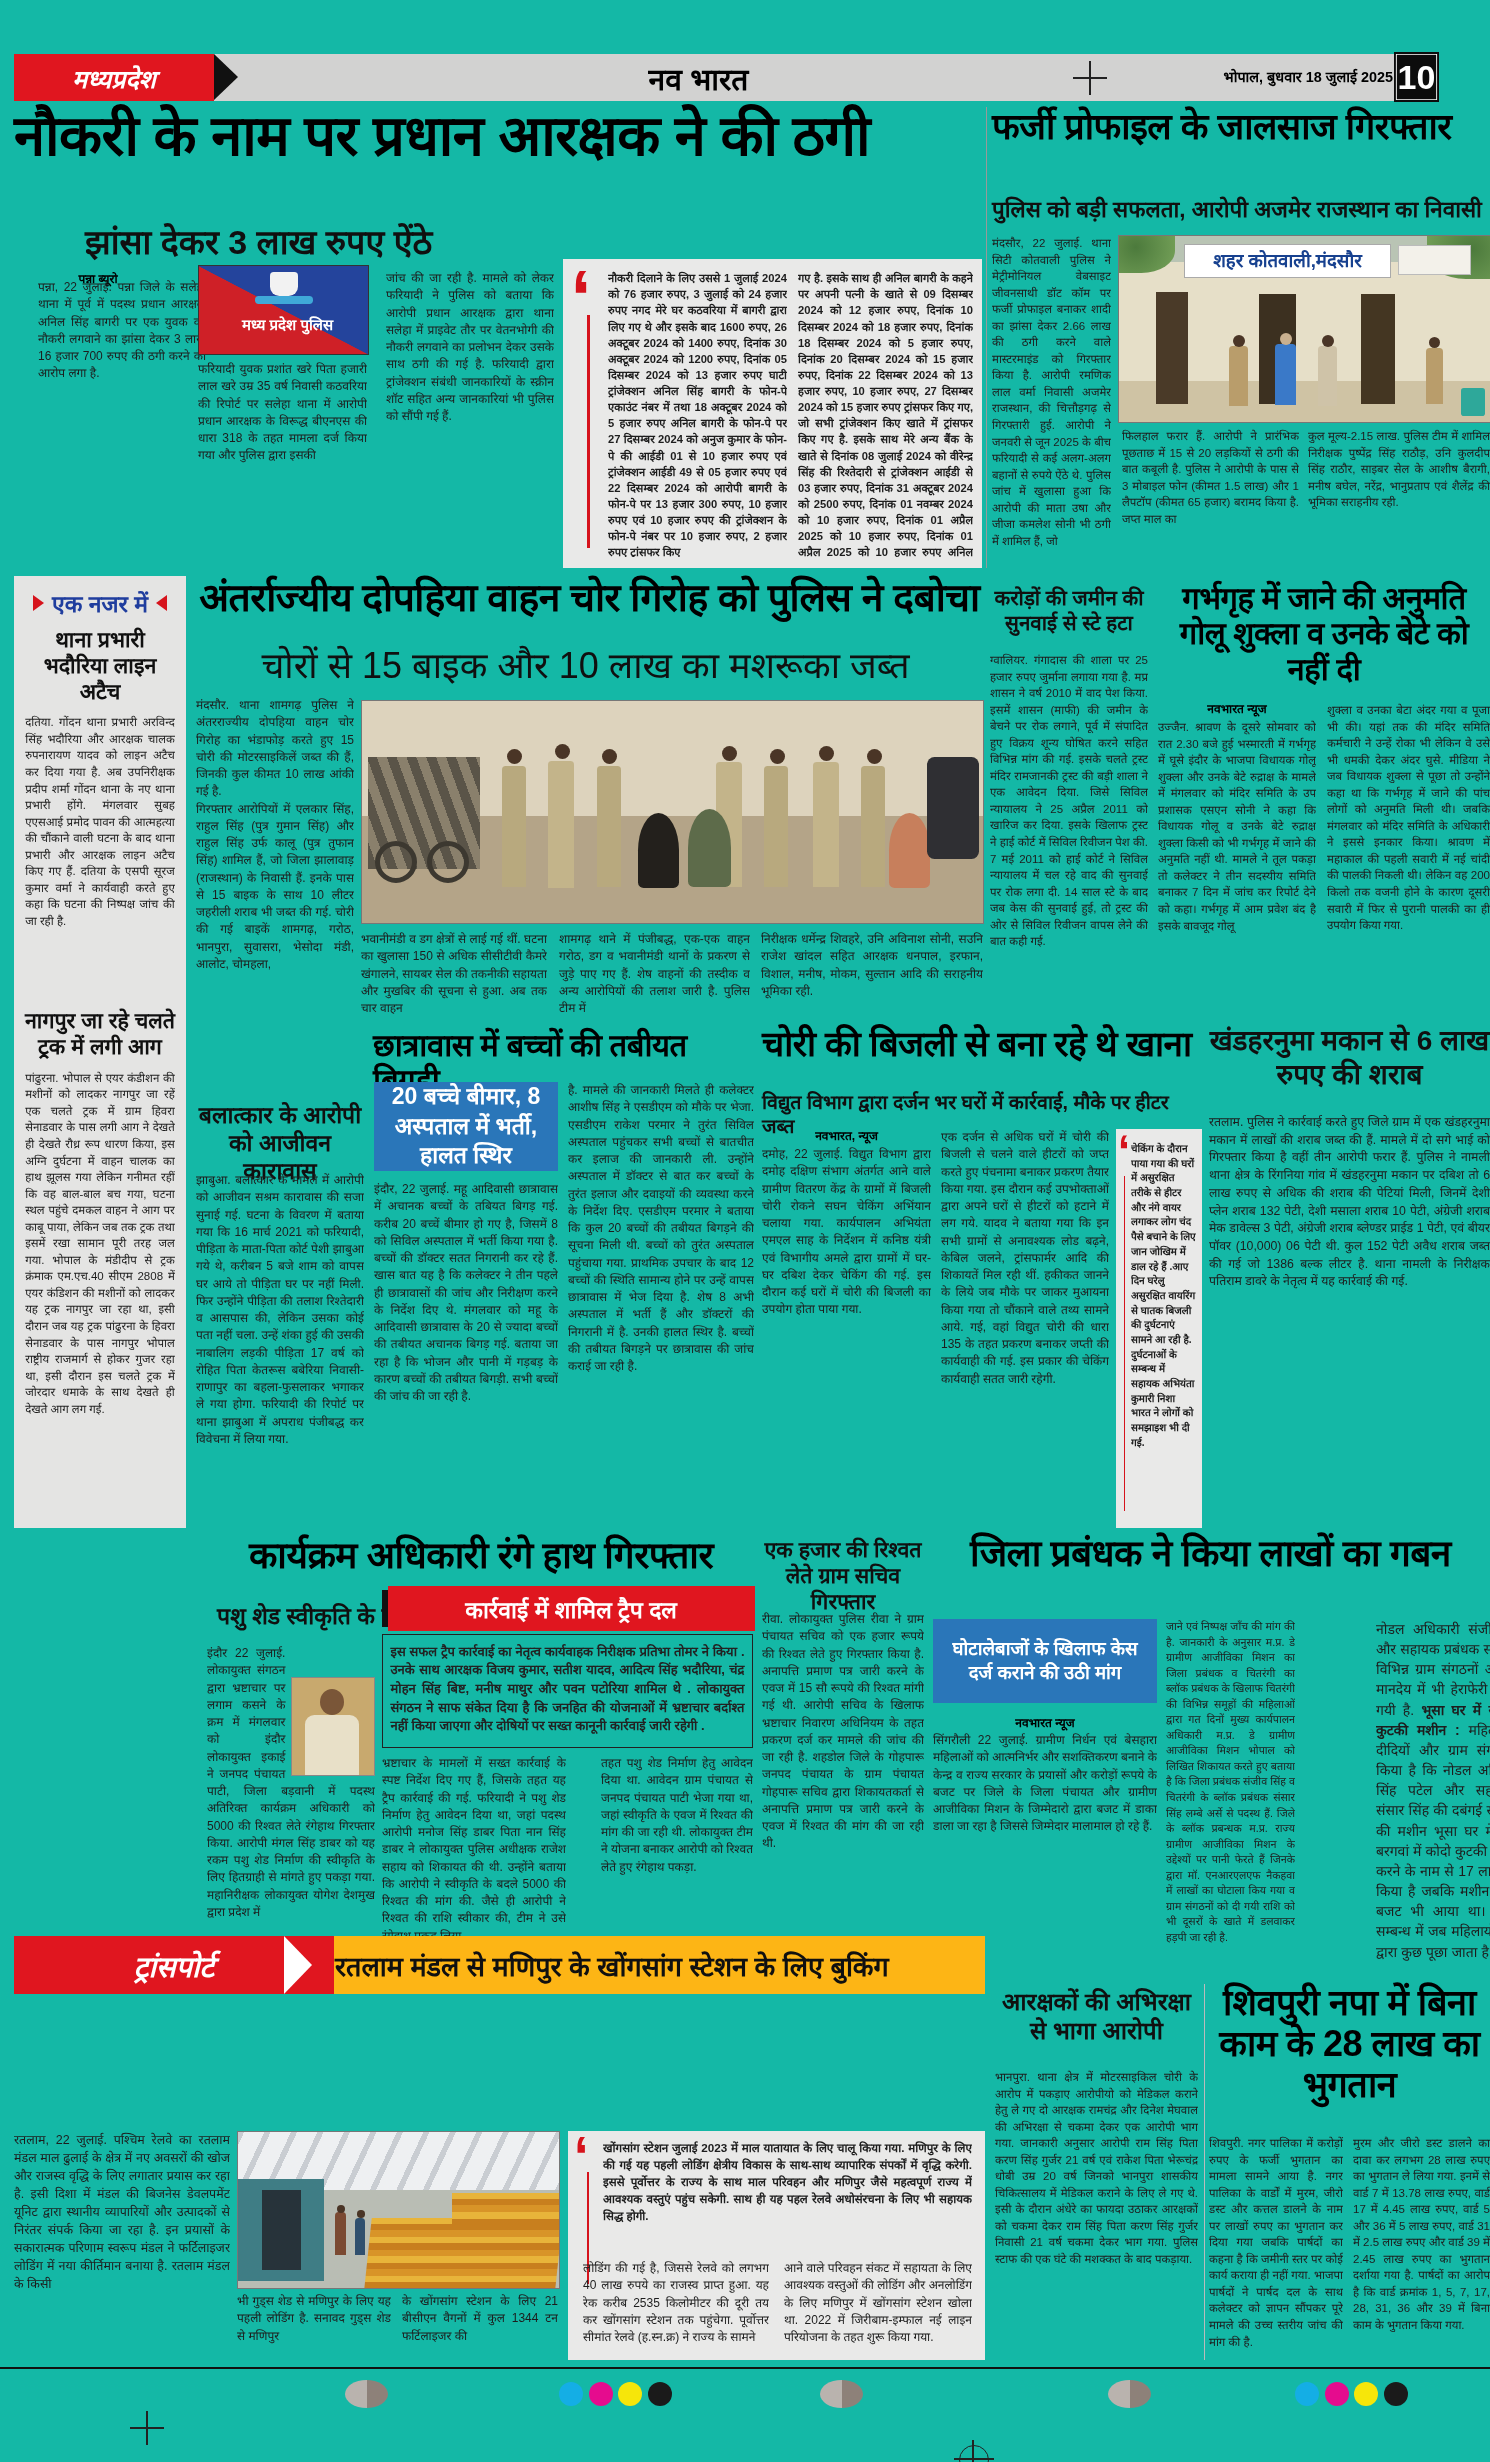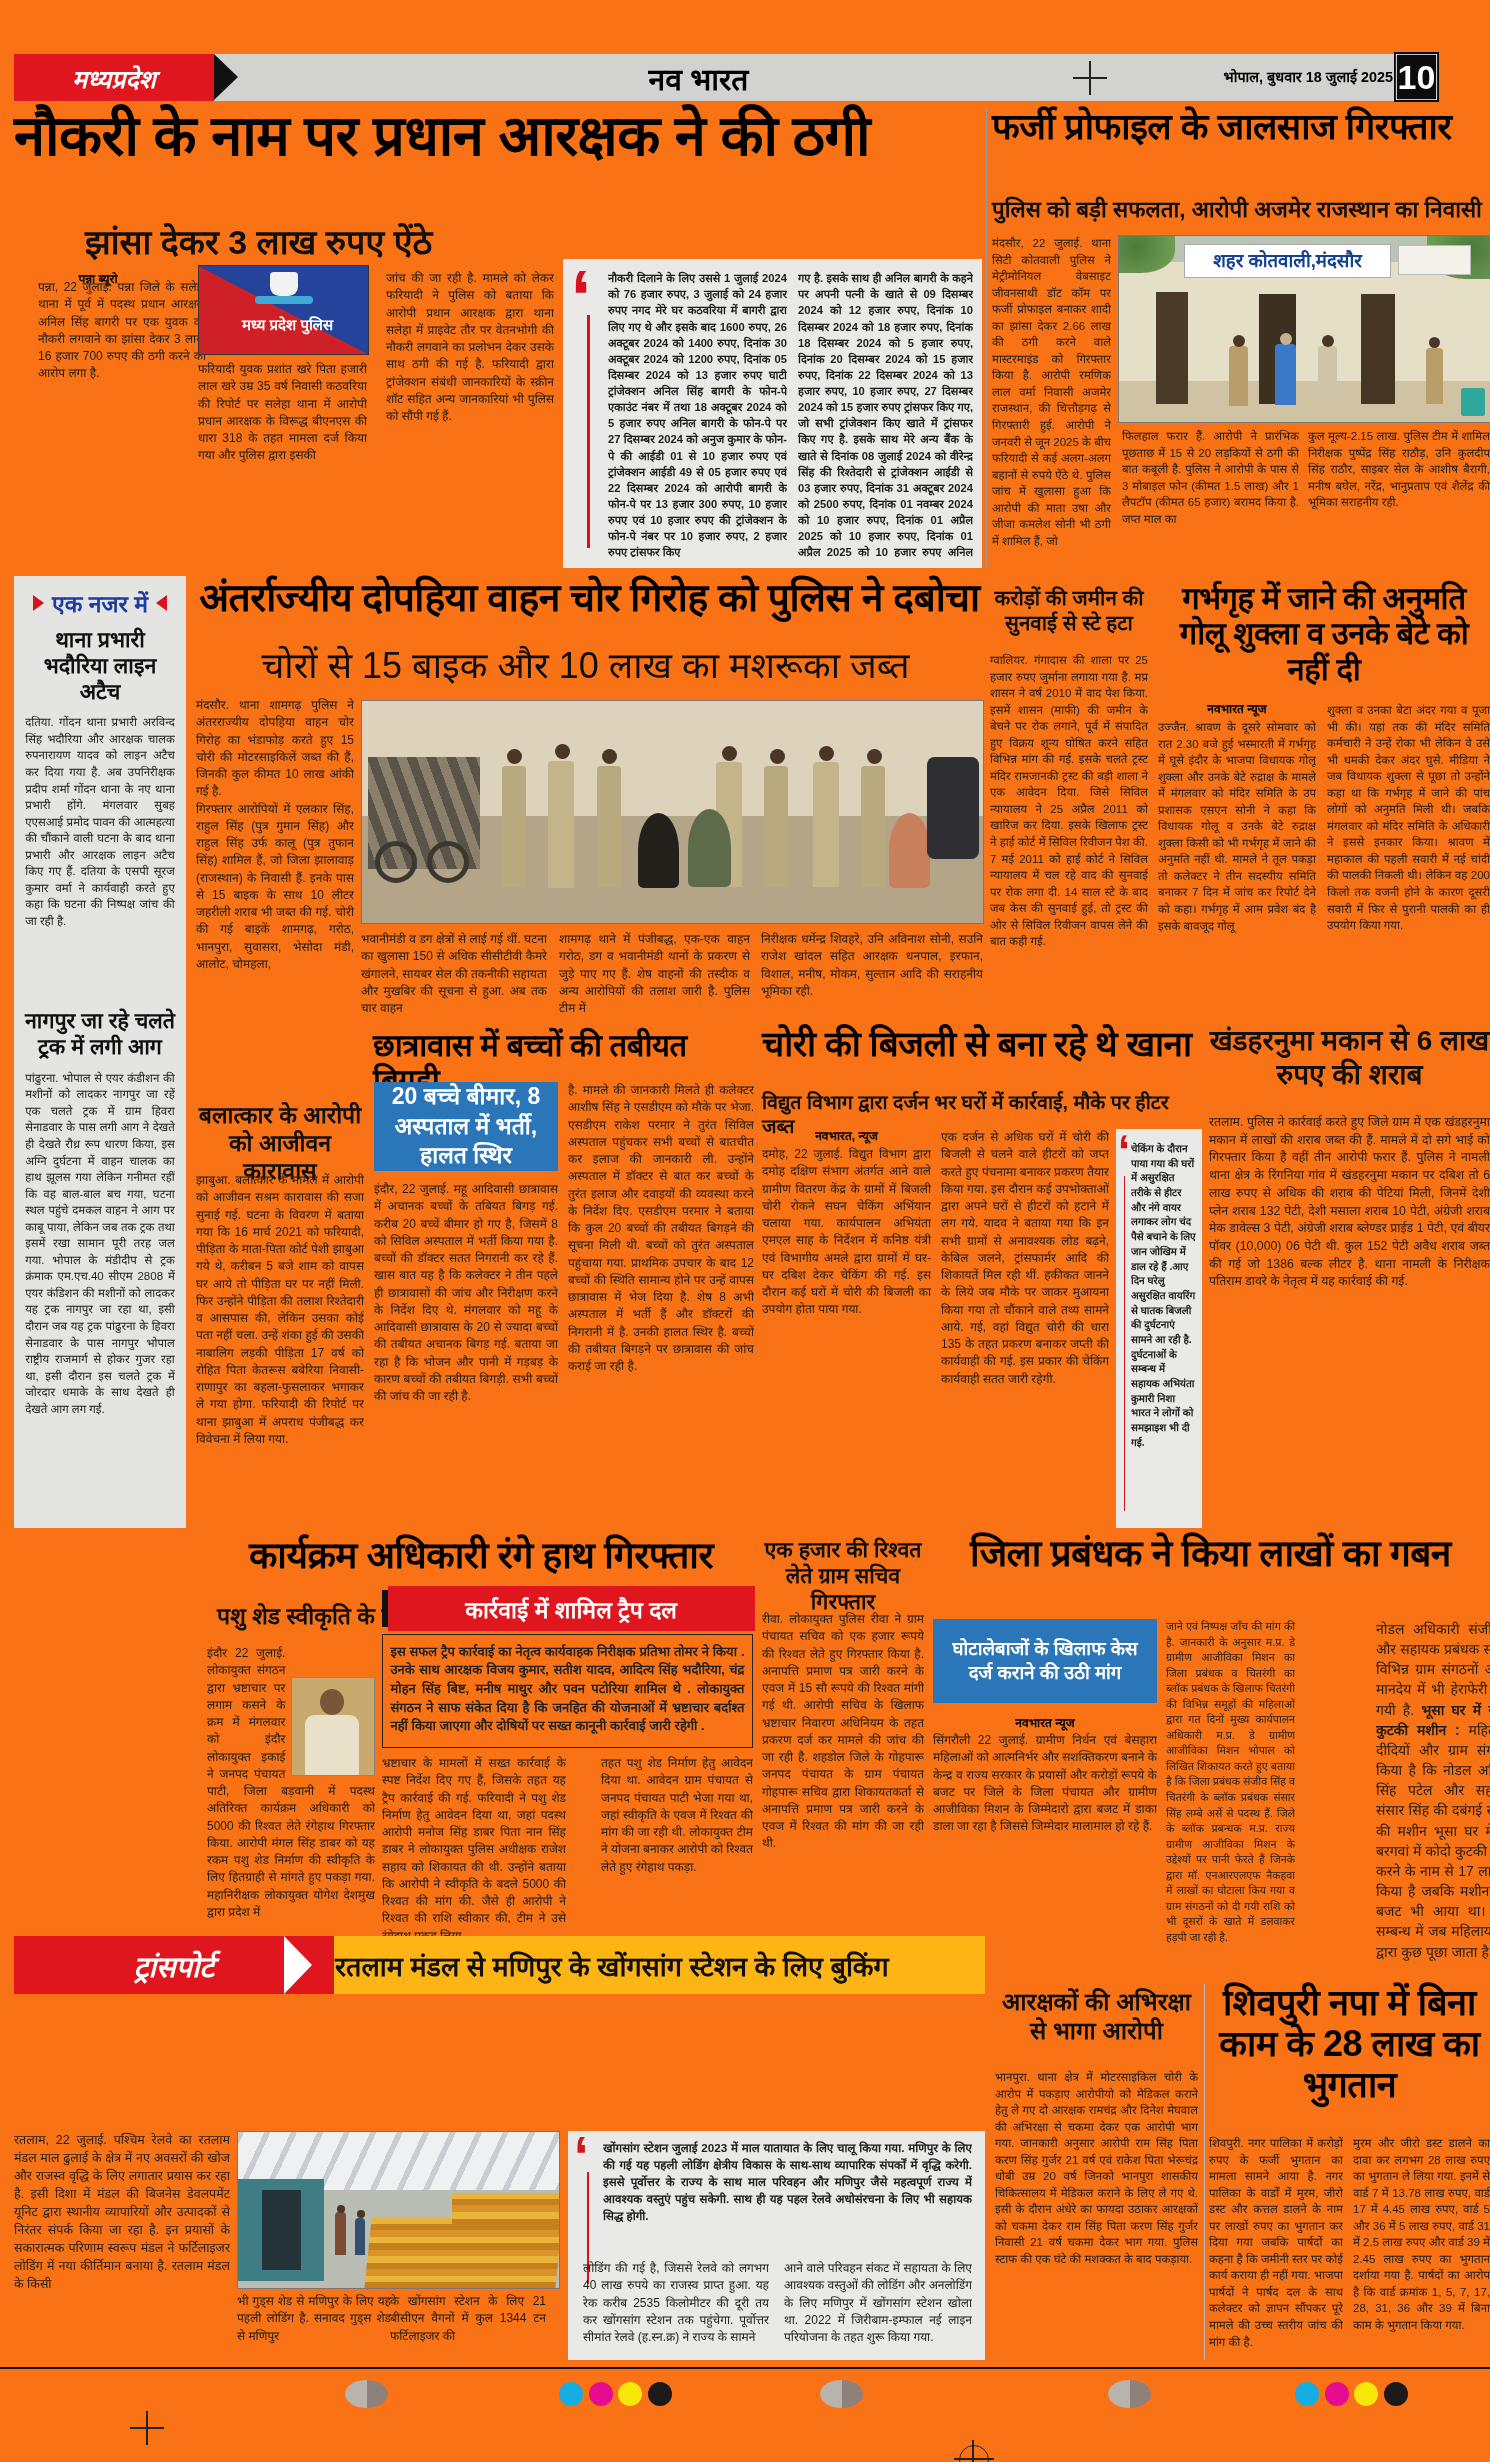--- a/index.html
+++ b/index.html
@@ -1,16 +1,16 @@
 <!DOCTYPE html>
 <html style="font-size:15px"><head>
 <meta charset="utf-8">
 <style>
   html,body{margin:0;padding:0;background:#9a9a9a;}
-  .page{position:relative;width:1490px;height:2462px;background:#f97316;margin:0 auto;
+  .page{position:relative;width:1490px;height:2462px;background:#14b8a6;margin:0 auto;
         font-family:"Liberation Sans","DejaVu Sans",sans-serif;color:#1c1c1c;overflow:hidden;}
   .abs{position:absolute;}
   .hl{font-weight:bold;color:#000;line-height:1.14;letter-spacing:-0.5px;}
   .ctr{text-align:center;}
   .sub{font-weight:bold;color:#101010;line-height:1.22;}
   .body{font-size:12px;line-height:1.44;text-align:justify;color:#1d1d1d;overflow:hidden;}
   .bold{font-weight:bold;}
   .byline{font-weight:bold;text-align:center;font-size:12px;color:#000;}
   .panel{background:#e9e9e8;}
   .graybar{background:#d2d2d1;}
@@ -218,21 +218,21 @@
     <div class="abs" style="left:0;top:47px;width:86px;height:102px;background:#3f7d85;"></div>
     <div class="abs" style="left:24px;top:58px;width:39px;height:80px;background:#27333a;"></div>
     <div class="abs sacks" style="left:130px;top:86px;width:191px;height:71px;transform:skewX(-6deg);"></div>
     <div class="abs sacks" style="left:214px;top:61px;width:107px;height:32px;"></div>
     <div class="pperson" style="left:97px;top:80px;width:11.2px;height:43px;background:#7b4a32;"></div>
     <div class="phead" style="left:99px;top:73px;width:8.4px;height:8.4px;"></div>
     <div class="pperson" style="left:117px;top:86px;width:10.2px;height:37px;background:#30506e;"></div>
     <div class="phead" style="left:119px;top:78px;width:7.5px;height:7.5px;"></div>
   </div>
   <div class="abs body" style="left:237px;top:2293px;width:154px;height:67px;">भी गुड्स शेड से मणिपुर के लिए यह पहली लोडिंग है. सनावद गुड्स शेड से मणिपुर</div>
-  <div class="abs body" style="left:390px;top:2293px;width:156px;height:67px;">के खोंगसांग स्टेशन के लिए 21 बीसीएन वैगनों में कुल 1344 टन फर्टिलाइजर की</div>
+  <div class="abs body" style="left:402px;top:2293px;width:156px;height:67px;">के खोंगसांग स्टेशन के लिए 21 बीसीएन वैगनों में कुल 1344 टन फर्टिलाइजर की</div>
   <div class="abs panel" style="left:568px;top:2131px;width:417px;height:229px;">
     <span class="abs qmark" style="left:5.6px;top:17px;font-size:52px;">,</span>
     <div class="abs" style="left:18.6px;top:41px;width:2.8px;height:112px;background:#d6131c;"></div>
     <div class="abs body bold" style="left:35px;top:9.3px;width:369px;height:112px;font-size:11.7px;">खोंगसांग स्टेशन जुलाई 2023 में माल यातायात के लिए चालू किया गया. मणिपुर के लिए की गई यह पहली लोडिंग क्षेत्रीय विकास के साथ-साथ व्यापारिक संपर्कों में वृद्धि करेगी. इससे पूर्वोत्तर के राज्य के साथ माल परिवहन और मणिपुर जैसे महत्वपूर्ण राज्य में आवश्यक वस्तुएं पहुंच सकेगी. साथ ही यह पहल रेलवे अधोसंरचना के लिए भी सहायक सिद्ध होगी.</div>
     <div class="abs body" style="left:15px;top:129px;width:186px;height:95px;">लोडिंग की गई है, जिससे रेलवे को लगभग 40 लाख रुपये का राजस्व प्राप्त हुआ. यह रेक करीब 2535 किलोमीटर की दूरी तय कर खोंगसांग स्टेशन तक पहुंचेगा. पूर्वोत्तर सीमांत रेलवे (ह.स्न.क्र) ने राज्य के सामने</div>
     <div class="abs body" style="left:216px;top:129px;width:188px;height:95px;">आने वाले परिवहन संकट में सहायता के लिए आवश्यक वस्तुओं की लोडिंग और अनलोडिंग के लिए मणिपुर में खोंगसांग स्टेशन खोला था. 2022 में जिरीबाम-इम्फाल नई लाइन परियोजना के तहत शुरू किया गया.</div>
   </div>
 
   <div class="abs sub ctr" style="left:995px;top:1987px;width:203px;font-size:24px;">आरक्षकों की अभिरक्षा से भागा आरोपी</div>
   <div class="abs body" style="left:995px;top:2069px;width:203px;height:291px;font-size:11.5px;">भानपुरा. थाना क्षेत्र में मोटरसाइकिल चोरी के आरोप में पकड़ाए आरोपीयो को मेडिकल कराने हेतु ले गए दो आरक्षक रामचंद्र और दिनेश मेघवाल की अभिरक्षा से चकमा देकर एक आरोपी भाग गया. जानकारी अनुसार आरोपी राम सिंह पिता करण सिंह गुर्जर 21 वर्ष एवं राकेश पिता भेरूचंद्र धोबी उम्र 20 वर्ष जिनको भानपुरा शासकीय चिकित्सालय में मेडिकल कराने के लिए ले गए थे. इसी के दौरान अंधेरे का फायदा उठाकर आरक्षकों को चकमा देकर राम सिंह पिता करण सिंह गुर्जर निवासी 21 वर्ष चकमा देकर भाग गया. पुलिस स्टाफ की एक घंटे की मशक्कत के बाद पकड़ाया.</div>

